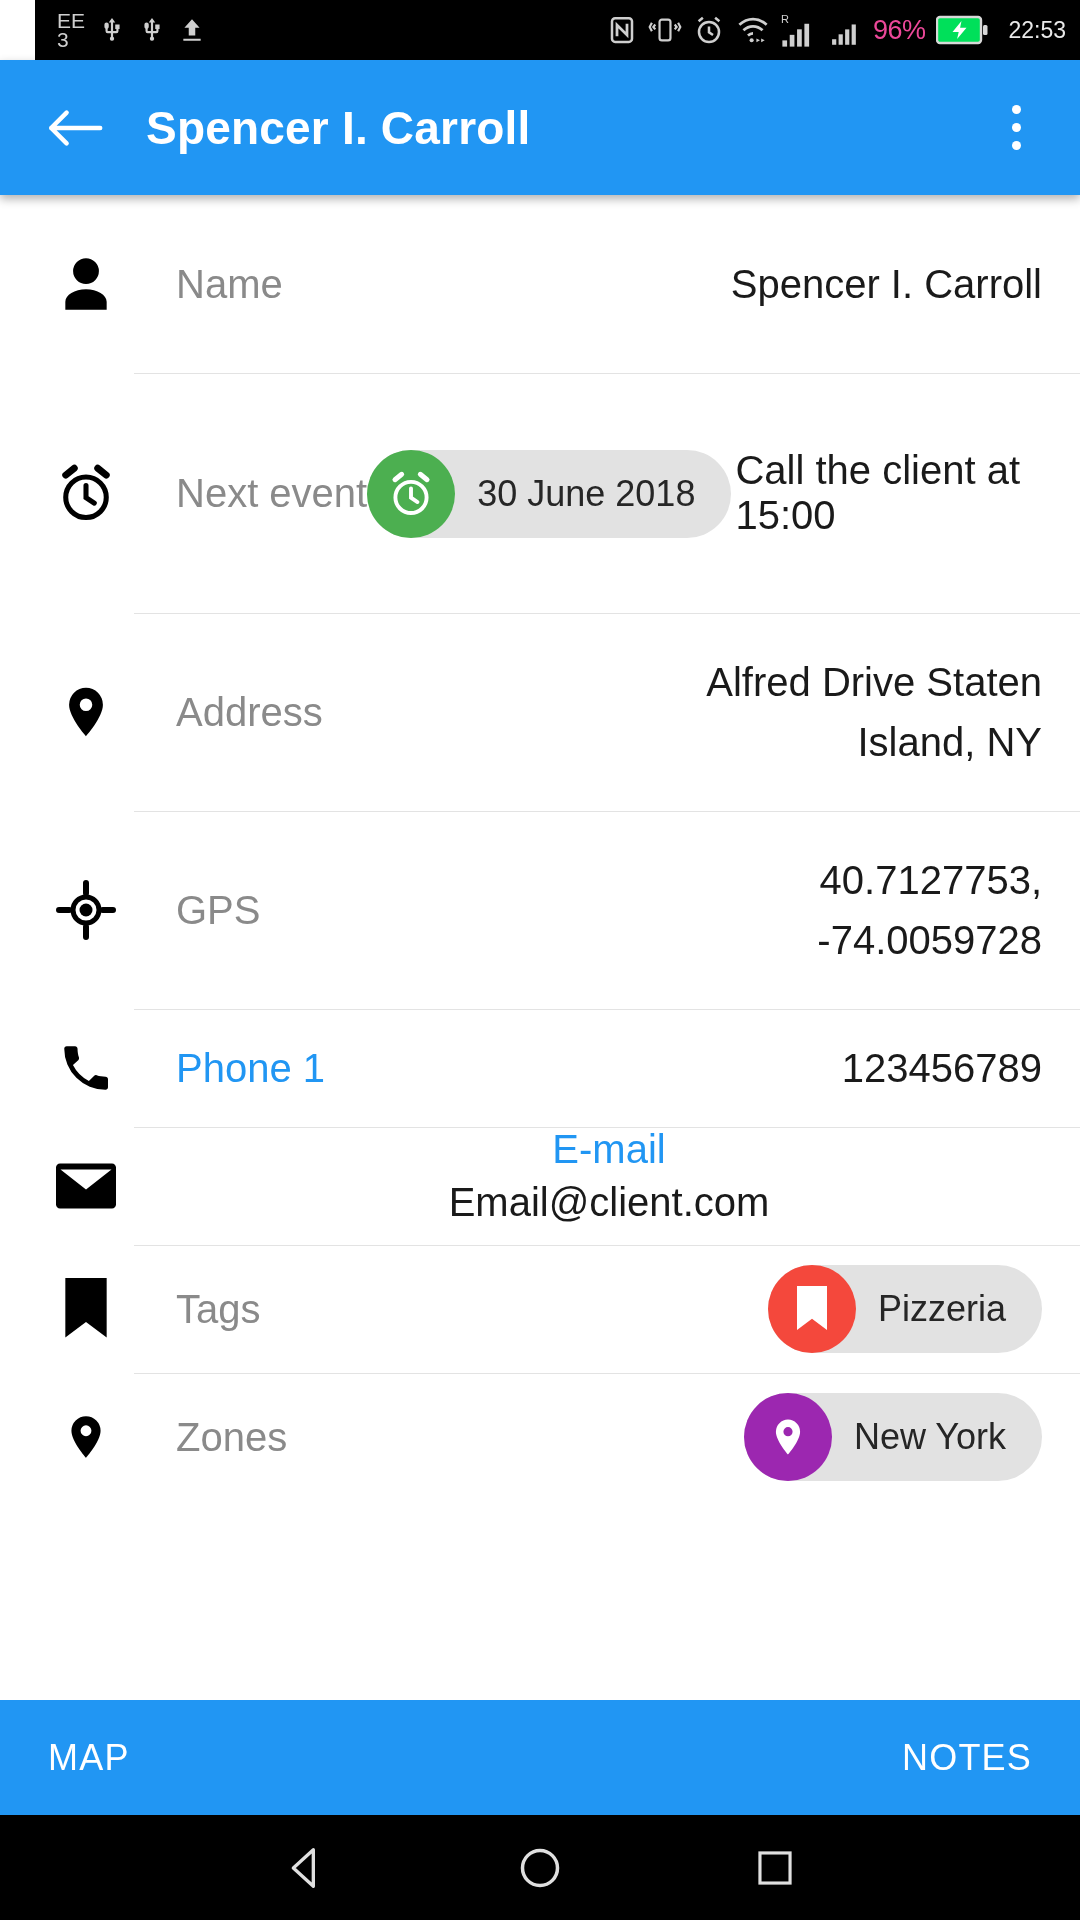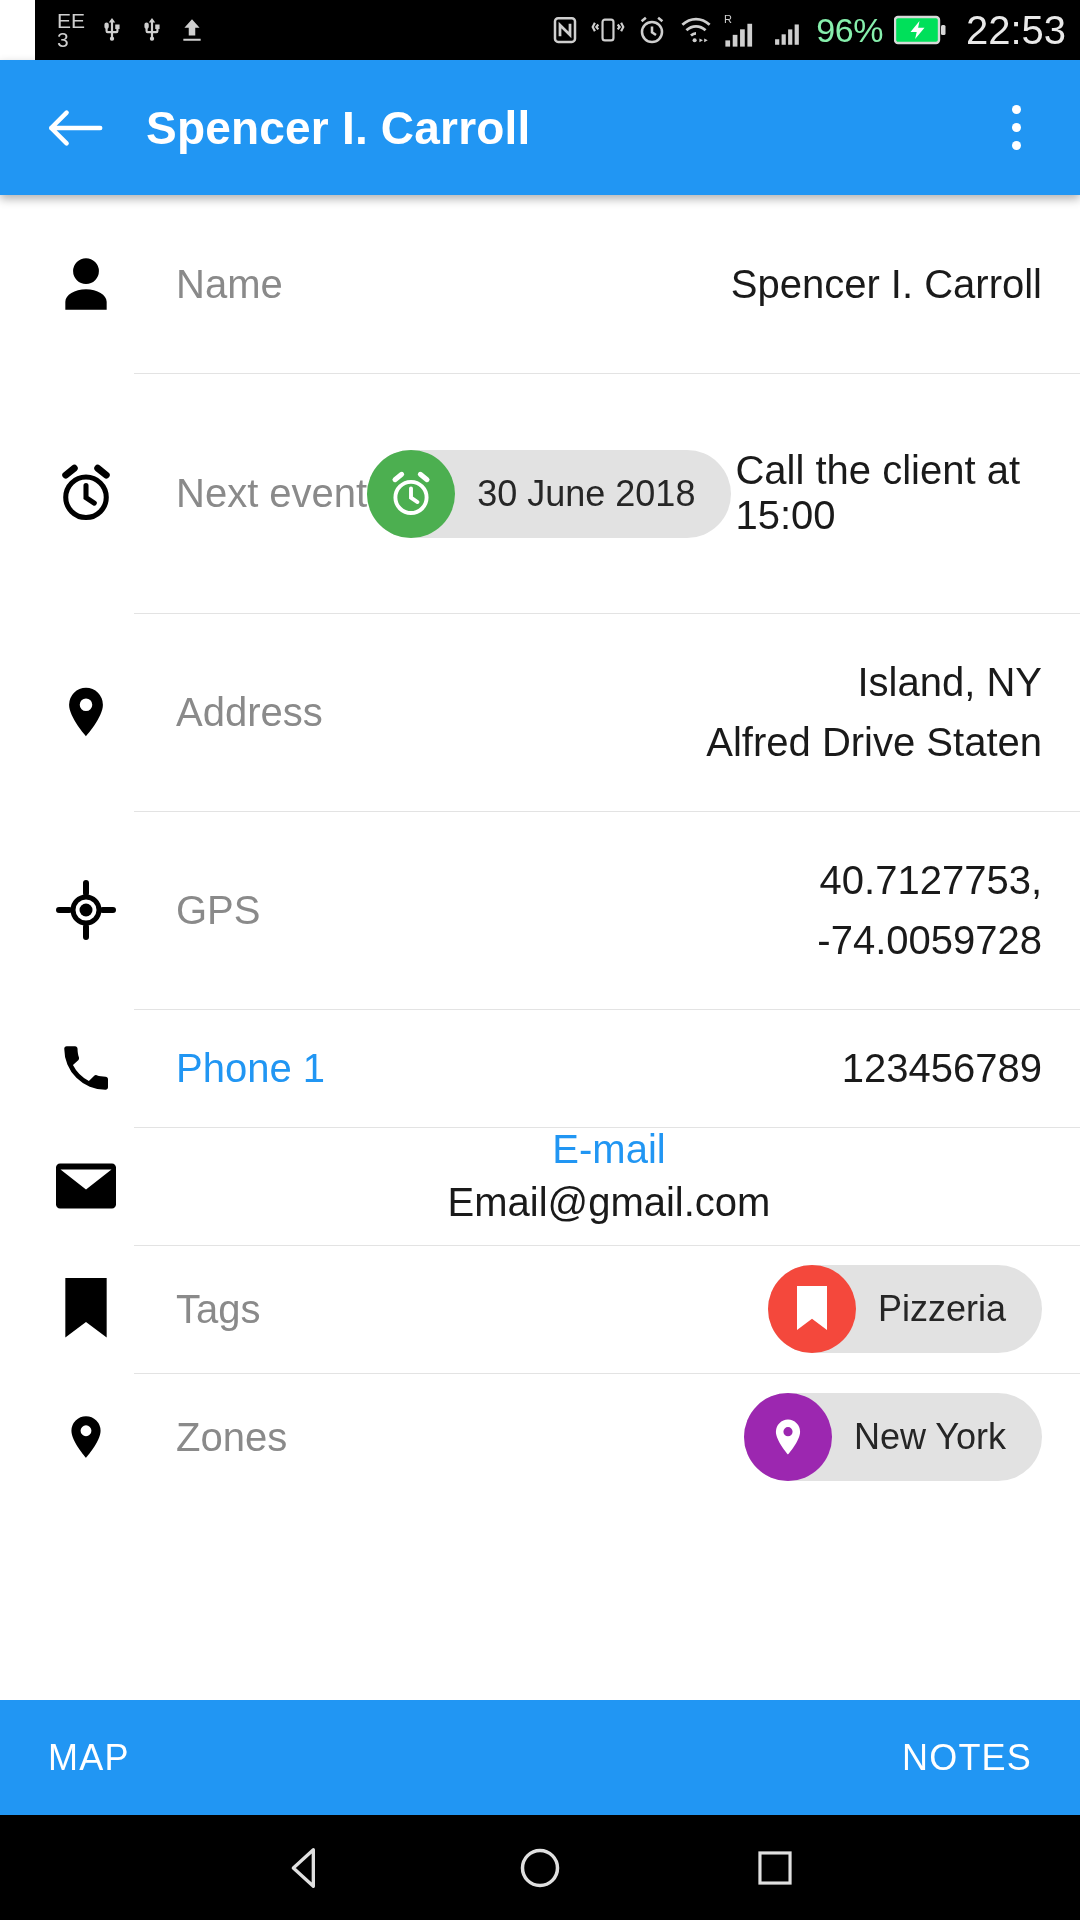--- a/index.html
+++ b/index.html
@@ -17,22 +17,22 @@
     display:flex; align-items:center; flex:0 0 60px;
     padding:0 14px 0 22px;
     margin-left:35px;
   }
   .sb-left { display:flex; align-items:center; gap:14px; }
   .carrier { display:flex; flex-direction:column; line-height:0.92; font-size:21px; color:#cfcfcf; }
   .carrier span { display:block; }
   .sb-spacer { flex:1; }
   .sb-right { display:flex; align-items:center; gap:11px; }
   .sb-ico { display:block; }
-  .batt-pct { font-size:34px; color:#86efac; letter-spacing:-0.5px; }
-  .clock { font-size:40px; color:#e9e9e9; letter-spacing:0px; margin-left:9px; }
+  .batt-pct { font-size:27px; color:#ec4899; letter-spacing:-0.5px; }
+  .clock { font-size:23px; color:#e9e9e9; letter-spacing:0px; margin-left:9px; }
 
   
   .appbar {
     flex:0 0 135px; background:#2196f3; color:#fff;
     display:flex; align-items:center; padding:0 32px 0 40px;
     position:relative; z-index:5;
     box-shadow:0 4px 9px rgba(0,0,0,0.30);
   }
   .back-btn { width:70px; height:70px; display:flex; align-items:center; justify-content:center; cursor:pointer; }
   .appbar-title {
@@ -240,22 +240,22 @@
 
     <div class="row r-address">
       <div class="row-icon">
         <svg width="58" height="62" viewBox="0 0 24 24" fill="#000">
           <path d="M12 2a7 7 0 0 0-7 7c0 5.2 7 13 7 13s7-7.8 7-13a7 7 0 0 0-7-7zm0 9.6A2.6 2.6 0 1 1 12 6.4a2.6 2.6 0 0 1 0 5.2z"></path>
         </svg>
       </div>
       <div class="row-body bordered">
         <div class="label">Address</div>
         <div class="value">
+          <span class="ln">Alfred Drive Staten</span>
           <span class="ln">Island, NY</span>
-          <span class="ln">Alfred Drive Staten</span>
         </div>
       </div>
     </div>
 
     <div class="row r-gps">
       <div class="row-icon">
         <svg width="60" height="60" viewBox="0 0 24 24" fill="none" stroke="#000" stroke-width="2">
           <circle cx="12" cy="12" r="5.2"></circle>
           <circle cx="12" cy="12" r="2.6" fill="#000" stroke="none"></circle>
           <path d="M12 1.2v4.1M12 18.7v4.1M1.2 12h4.1M18.7 12h4.1" stroke-width="2.4" stroke-linecap="round"></path>
@@ -286,21 +286,21 @@
 
     <div class="row r-email">
       <div class="row-icon">
         <svg width="60" height="48" viewBox="0 0 24 18" fill="#000">
           <path d="M1.6 0h20.8c.9 0 1.6.7 1.6 1.6v14.8c0 .9-.7 1.6-1.6 1.6H1.6C.7 18 0 17.3 0 16.4V1.6C0 .7.7 0 1.6 0zm10.4 10.4L22.2 2.4H1.8L12 10.4z"></path>
         </svg>
       </div>
       <div class="row-body bordered">
         <div class="label link">E-mail</div>
         <div class="value">
-          <span class="ln">Email@gmail.com</span>
+          <span class="ln">Email@client.com</span>
         </div>
       </div>
     </div>
 
     <div class="row r-tags">
       <div class="row-icon">
         <svg width="50" height="62" viewBox="0 0 18 24" fill="#000">
           <path d="M1 0h16v23l-8-6-8 6z"></path>
         </svg>
       </div>

